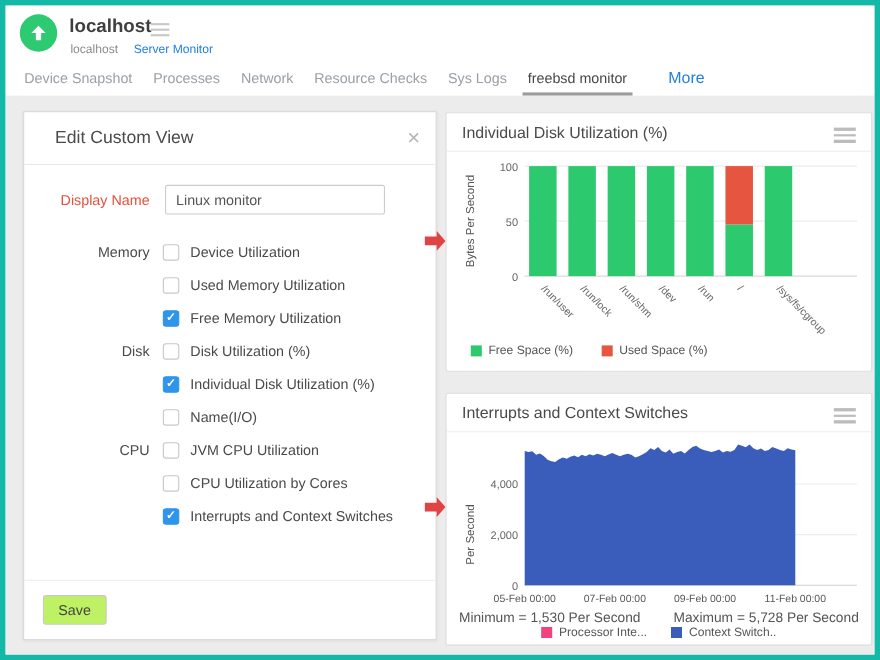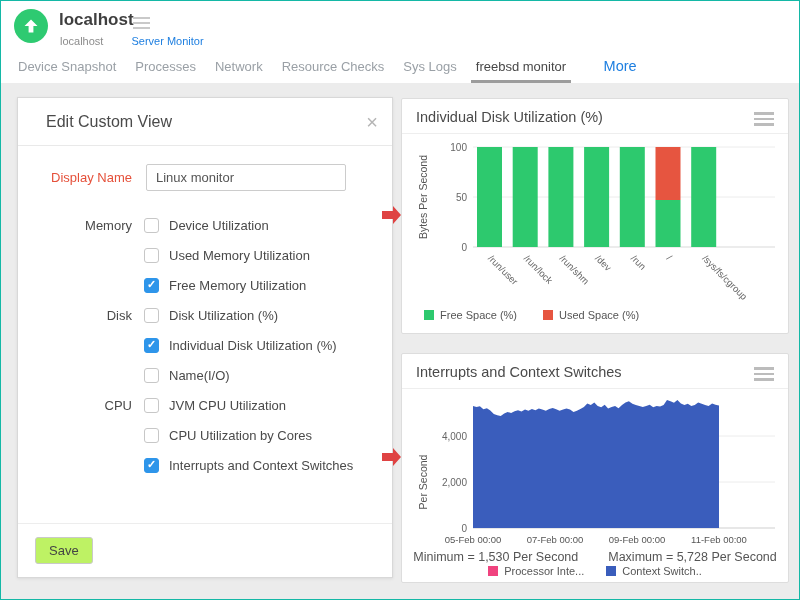--- a/index.html
+++ b/index.html
@@ -1,27 +1,27 @@
 <!DOCTYPE html>
 <html><head>
 <meta charset="utf-8">
 <style>
   * { margin:0; padding:0; box-sizing:border-box; }
   html,body { width:800px; height:600px; font-family:"Liberation Sans", sans-serif; background:#fff; }
-  .screen { position:relative; width:800px; height:600px; border:1px solid #14b8a6; overflow:hidden; background:#fff; }
+  .screen { position:relative; width:800px; height:600px; border:5px solid #14b8a6; overflow:hidden; background:#fff; }
 
   
   .header { position:absolute; left:0; top:0; width:100%; height:52px; background:#fff; }
   .logo { position:absolute; left:13px; top:8px; width:34px; height:34px; border-radius:50%; background:#2eca71; display:flex; align-items:center; justify-content:center; }
   .page-title { position:absolute; left:58px; top:9px; font-size:17px; font-weight:600; color:#3f3f3f; }
   .title-menu { position:absolute; left:132px; top:16px; width:17px; cursor:pointer; }
   .title-menu div { height:2px; background:#c9c9c9; margin-bottom:3px; }
   .breadcrumb { position:absolute; left:59px; top:34px; font-size:11px; }
   .breadcrumb .dev { color:#8c8c8c; }
-  .breadcrumb .link { color:#1e7fe0; margin-left:25px; cursor:pointer; }
+  .breadcrumb .link { color:#1e7fe0; margin-left:11px; cursor:pointer; }
 
   
   .tabbar { position:absolute; left:0; top:52px; width:100%; height:30px; background:#fff; padding-left:12px; white-space:nowrap; }
   .tab { display:inline-block; font-size:13px; color:#9aa0a6; padding:6px 5px 8px; margin-right:9px; cursor:pointer; }
   .tab.active { color:#474747; border-bottom:3px solid #9c9c9c; padding-bottom:6px; }
   .tab-more { display:inline-block; font-size:14.5px; color:#1e7fe0; padding:5px 5px 8px; margin-left:14px; cursor:pointer; }
 
   .content-bg { position:absolute; left:0; top:82px; width:100%; height:518px; background:#ececec; }
 
   

